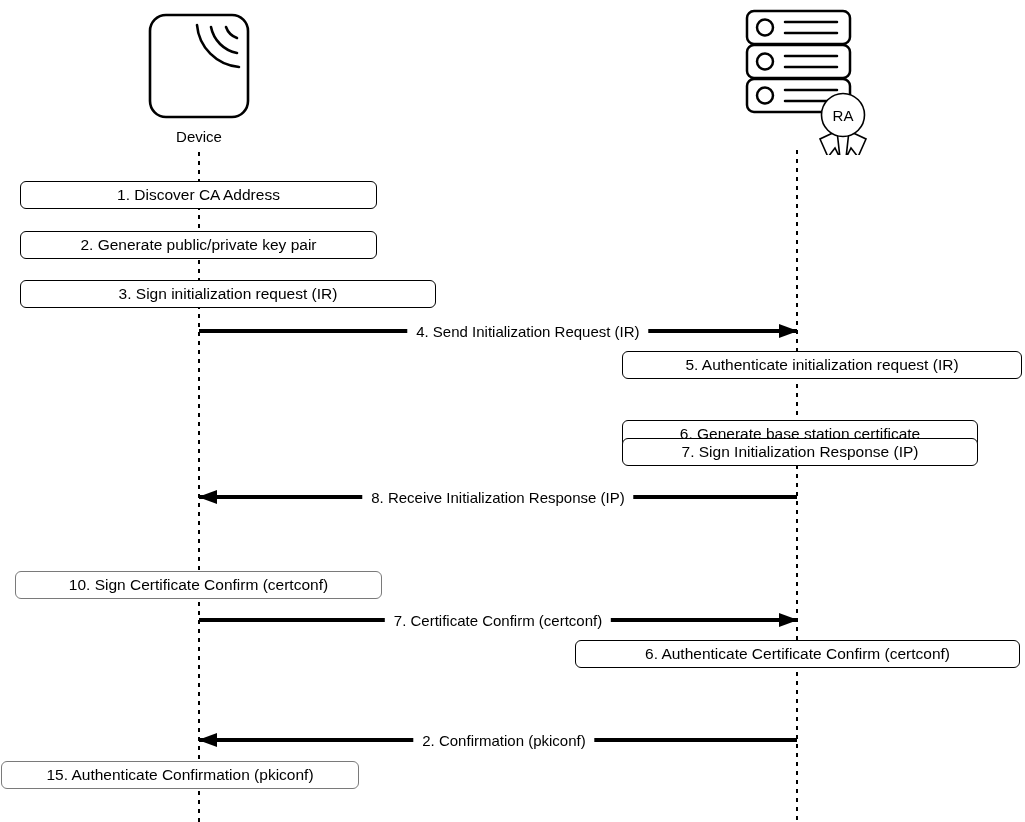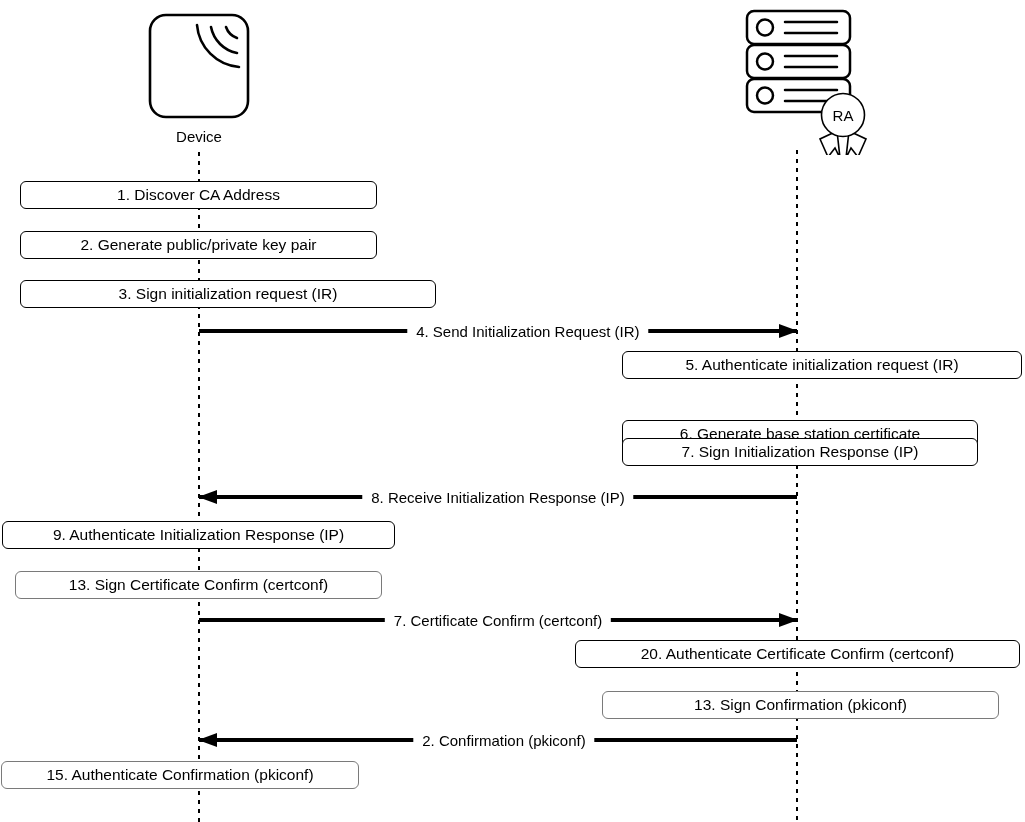--- a/index.html
+++ b/index.html
@@ -88,30 +88,28 @@
 
   <div class="stepbox" style="left:622px;top:351px;width:400px">5. Authenticate initialization request (IR)</div>
   <div class="stepbox" style="left:622px;top:420px;width:356px">6. Generate base station certificate</div>
   <div class="stepbox" style="left:622px;top:438px;width:356px">7. Sign Initialization Response (IP)</div>
 
   <div class="msg" style="top:495px">
     <span class="mlabel" style="left:50%">8. Receive Initialization Response (IP)</span>
     <span class="head left"></span>
   </div>
 
-  <div class="stepbox" style="left:2px;top:521px;width:393px">9. Authenticate Initialization Response (IP)</div>
-  <div class="stepbox alt" style="left:15px;top:571px;width:367px">13. Sign Certificate Confirm (certconf)</div>
+  <div class="stepbox alt" style="left:15px;top:571px;width:367px">10. Sign Certificate Confirm (certconf)</div>
 
   <div class="msg" style="top:618px">
     <span class="mlabel" style="left:50%">7. Certificate Confirm (certconf)</span>
     <span class="head right"></span>
   </div>
 
-  <div class="stepbox" style="left:575px;top:640px;width:445px">20. Authenticate Certificate Confirm (certconf)</div>
-  <div class="stepbox alt" style="left:602px;top:691px;width:397px">13. Sign Confirmation (pkiconf)</div>
+  <div class="stepbox" style="left:575px;top:640px;width:445px">6. Authenticate Certificate Confirm (certconf)</div>
 
   <div class="msg" style="top:738px">
     <span class="mlabel" style="left:51%">2. Confirmation (pkiconf)</span>
     <span class="head left"></span>
   </div>
 
   <div class="stepbox alt" style="left:1px;top:761px;width:358px">15. Authenticate Confirmation (pkiconf)</div>
 
 </div>
 

